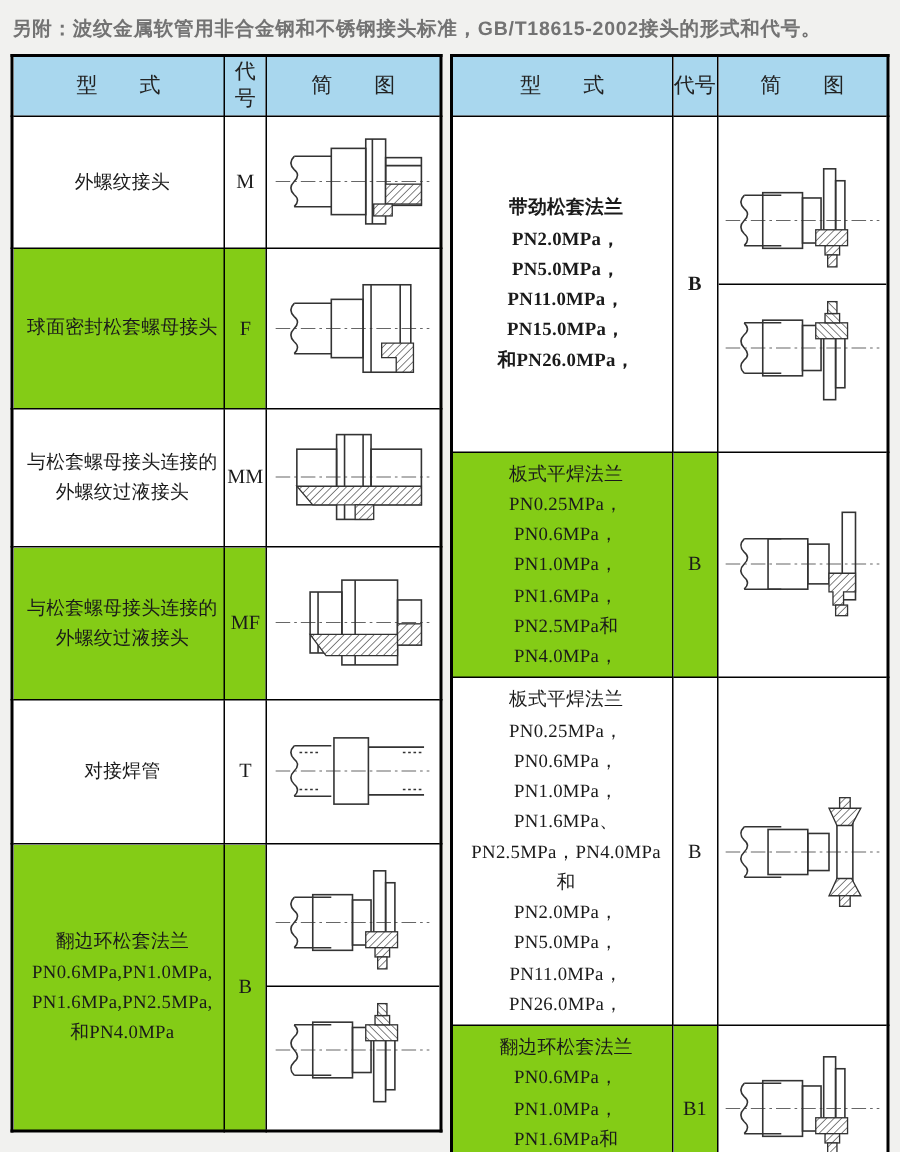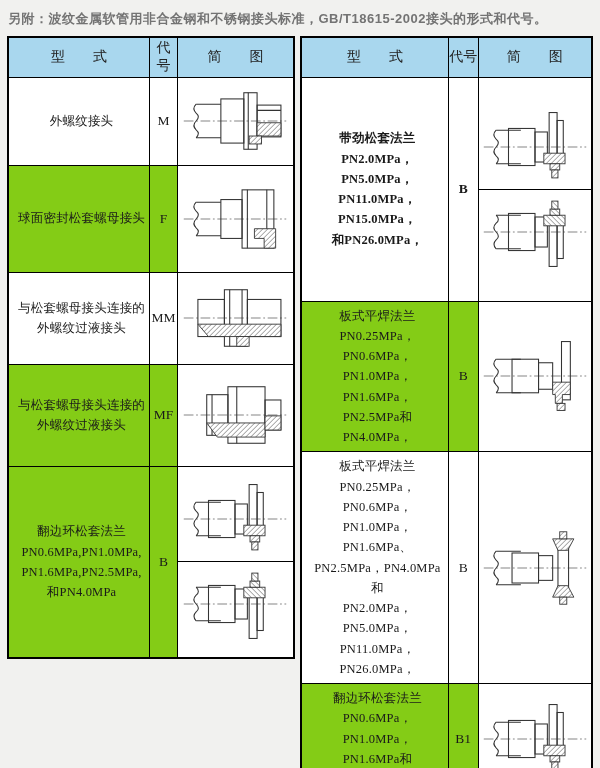--- a/index.html
+++ b/index.html
@@ -221,20 +221,29 @@
                 <use href="#sym-mm"></use>
               </svg>
         </td>
       </tr>
       <tr class="h102">
         <td class="type hl">与松套螺母接头连接的外螺纹过液接头</td>
         <td class="code hl">MF</td>
         <td class="diag">
           <svg class="diag-svg" viewBox="0 0 120 90">
                 <use href="#sym-mf"></use>
+              </svg>
+        </td>
+      </tr>
+      <tr class="h96">
+        <td class="type">对接焊管</td>
+        <td class="code">T</td>
+        <td class="diag">
+          <svg class="diag-svg" viewBox="0 0 120 90">
+                <use href="#sym-t"></use>
               </svg>
         </td>
       </tr>
       <tr class="h192">
         <td class="type hl">翻边环松套法兰
 PN0.6MPa,PN1.0MPa,
 PN1.6MPa,PN2.5MPa,
 和PN4.0MPa</td>
         <td class="code hl">B</td>
         <td class="diag">

